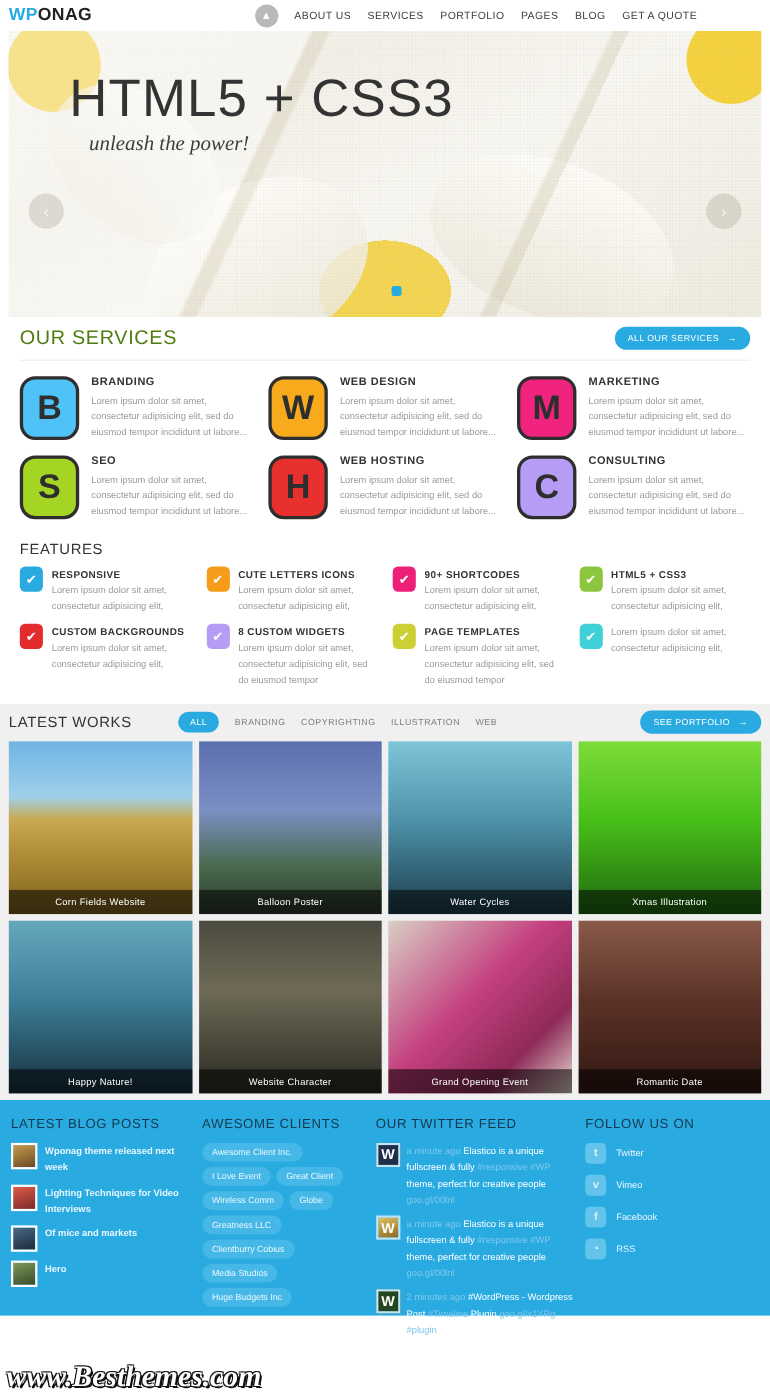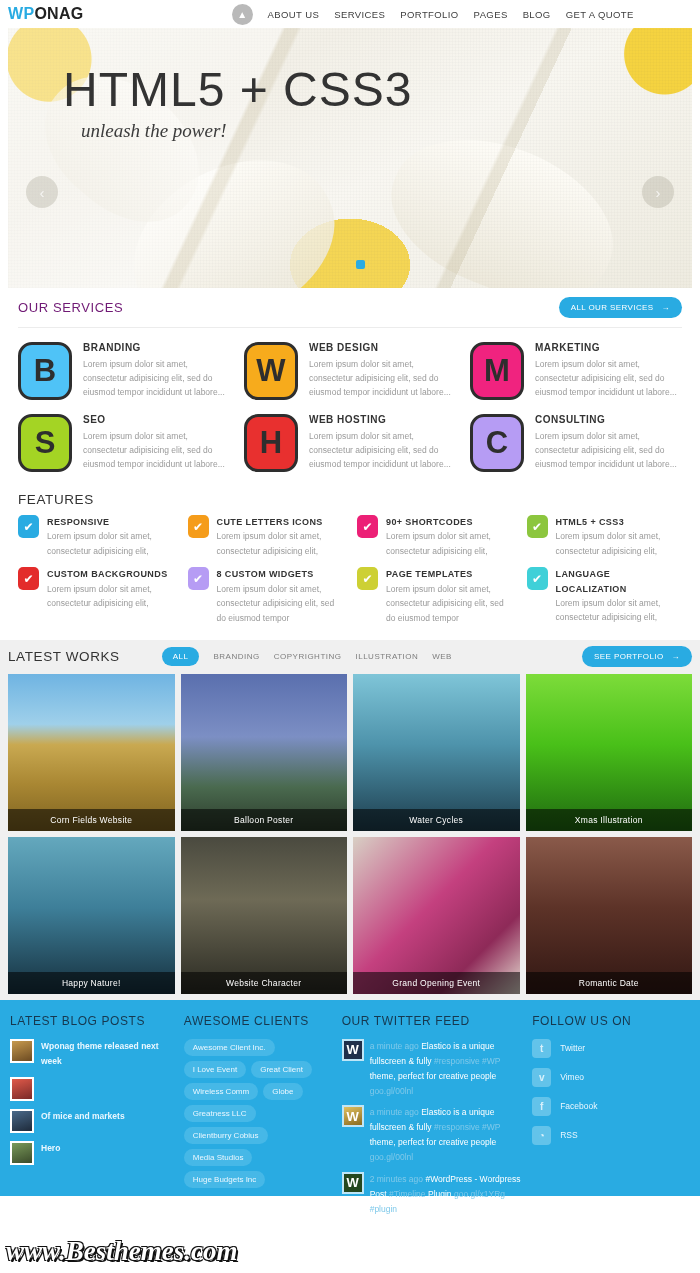--- a/index.html
+++ b/index.html
@@ -67,21 +67,21 @@
     position: absolute; left: 356px; top: 260px; width: 9px; height: 9px;
     border-radius: 2px; background: #29abe2; z-index: 9;
   }
 
   
   .services { margin: 0 8px; background: #fff; padding: 0 10px; }
   .sec-head {
     display: flex; align-items: center; justify-content: space-between;
     height: 40px; border-bottom: 1px solid #ececec;
   }
-  .sec-title { font-size: 13px; color: #701a75; letter-spacing: .6px; font-weight: 500; }
+  .sec-title { font-size: 18px; color: #4d7c0f; letter-spacing: .6px; font-weight: 500; }
   .pill-btn {
     background: #29abe2; color: #fff; font-size: 8px; letter-spacing: .4px;
     padding: 6px 12px; border-radius: 11px; display: flex; align-items: center; gap: 8px;
   }
   .svc-grid { display: grid; grid-template-columns: repeat(3,1fr); gap: 0 14px; padding-top: 14px; }
   .svc { display: flex; gap: 11px; margin-bottom: 14px; }
   .letter-icon {
     width: 54px; height: 58px; flex: 0 0 54px; border-radius: 14px; border: 3px solid #2e2e2e;
     display: flex; align-items: center; justify-content: center;
     font-size: 31px; font-weight: bold; color: #2e2e2e;
@@ -278,21 +278,20 @@
       <div class="feat">
         <div class="check" style="background:#cdd034">✔</div>
         <div>
             <div class="feat-name">PAGE TEMPLATES</div>
         <div class="feat-desc">Lorem ipsum dolor sit amet, consectetur adipisicing elit, sed do eiusmod tempor</div>
           </div>
       </div>
       <div class="feat">
         <div class="check" style="background:#3fd0d8">✔</div>
         <div>
-            <div class="feat-name">LANGUAGE LOCALIZATION</div>
         <div class="feat-desc">Lorem ipsum dolor sit amet, consectetur adipisicing elit,</div>
           </div>
       </div>
     </div>
   </div>
 
   <div class="works">
     <div class="works-head">
       <div class="works-title">LATEST WORKS</div>
       <div class="filters">
@@ -339,20 +338,21 @@
   <div class="footer">
 
     <div class="c1">
       <div class="fcol-title">LATEST BLOG POSTS</div>
       <div class="blog-item">
         <div class="thumb" style="background:linear-gradient(160deg,#c79a4e,#6b4a22)"></div>
         <div class="blog-text">Wponag theme released next week</div>
       </div>
       <div class="blog-item">
         <div class="thumb" style="background:linear-gradient(160deg,#e05a4a,#7a2a28)"></div>
+        <div class="blog-text">Lighting Techniques for Video Interviews</div>
       </div>
       <div class="blog-item">
         <div class="thumb" style="background:linear-gradient(160deg,#4a6a8a,#1e2a3a)"></div>
         <div class="blog-text">Of mice and markets</div>
       </div>
       <div class="blog-item">
         <div class="thumb" style="background:linear-gradient(160deg,#7a9a5a,#3a4a2a)"></div>
         <div class="blog-text">Hero</div>
       </div>
     </div>

